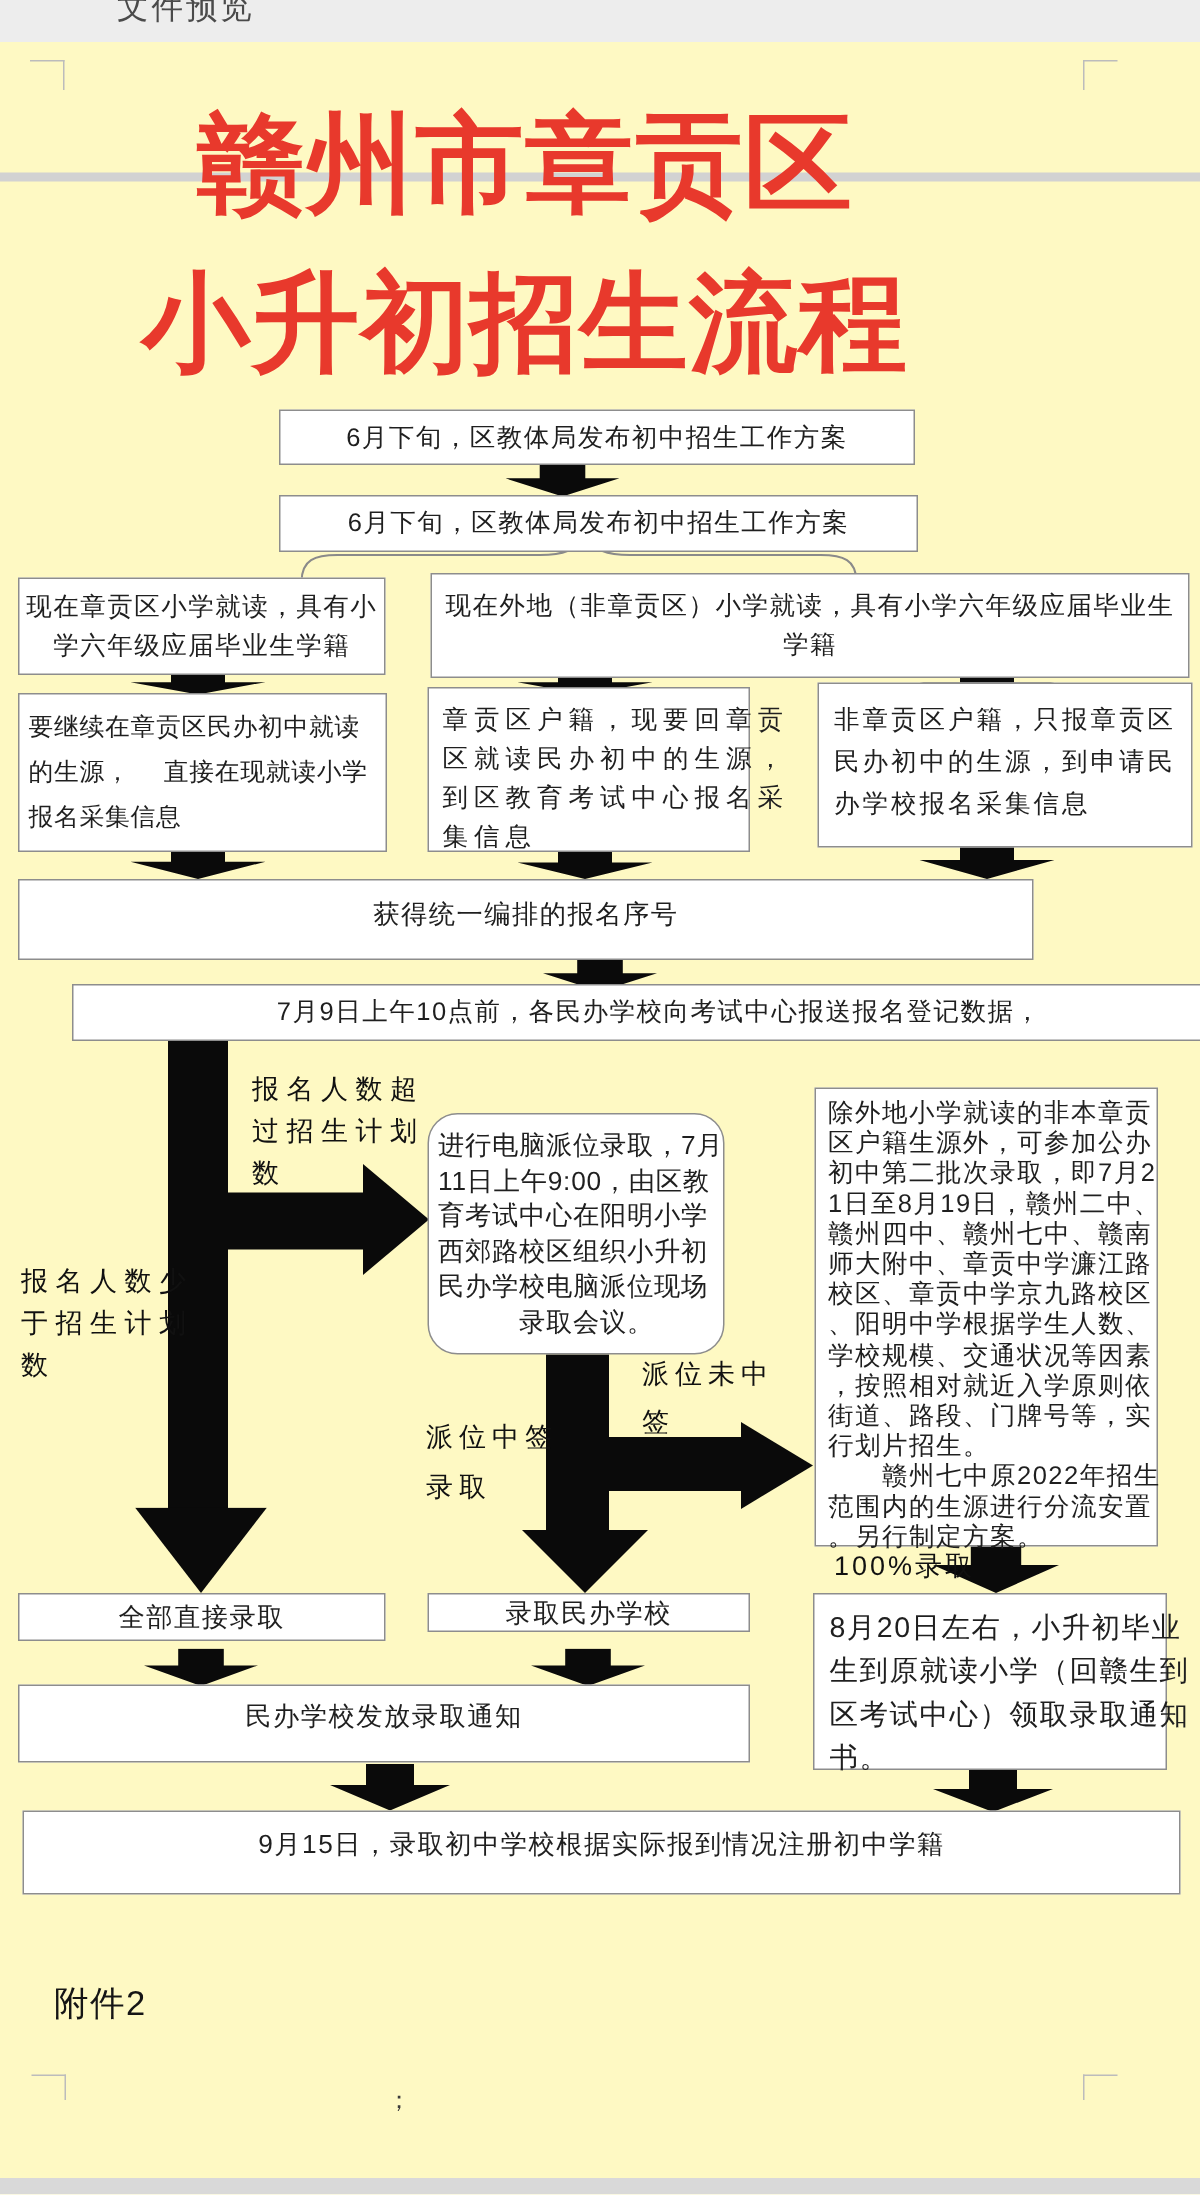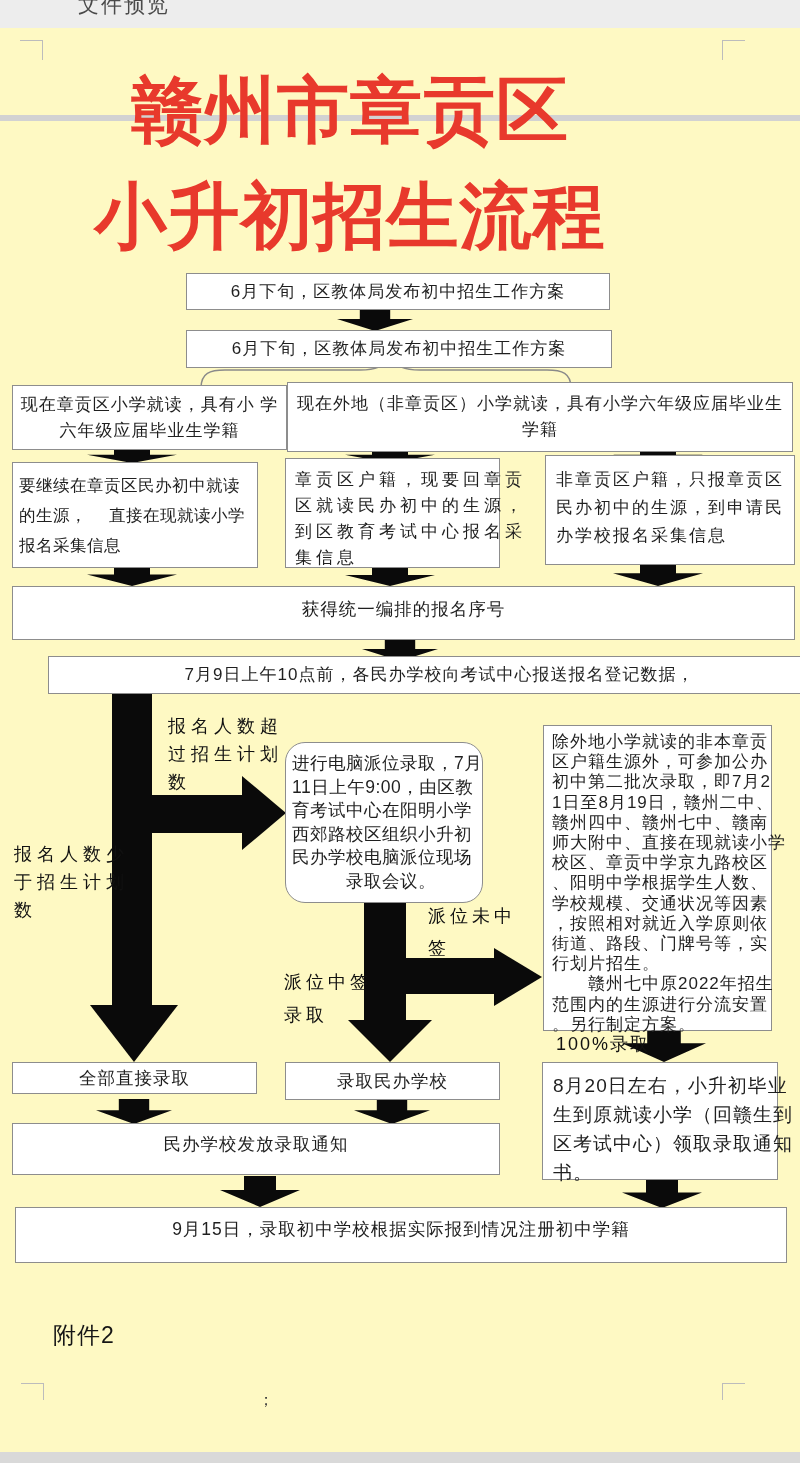--- a/index.html
+++ b/index.html
@@ -26,21 +26,21 @@
       text-align:center;letter-spacing:1px;z-index:2;}
   .bx.pre{white-space:pre;align-items:flex-start;justify-content:flex-start;text-align:left;}
   .lbl{position:absolute;white-space:pre;font-size:18px;line-height:28px;letter-spacing:5px;color:#111;z-index:2;}
   
   .ad{position:absolute;background:#0a0a0a;z-index:1;
       clip-path:polygon(30% 0,70% 0,70% 45%,100% 45%,50% 100%,0 45%,30% 45%);}
   .bar{position:absolute;background:#0a0a0a;z-index:1;}
   .tri-down{position:absolute;background:#0a0a0a;clip-path:polygon(0 0,100% 0,50% 100%);z-index:1;}
   .tri-right{position:absolute;background:#0a0a0a;clip-path:polygon(0 0,100% 50%,0 100%);z-index:1;}
   .brace{position:absolute;z-index:1;}
-  .attach{position:absolute;left:53px;top:1320px;font-size:23px;color:#151515;letter-spacing:1px;}
+  .attach{position:absolute;left:36px;top:1320px;font-size:23px;color:#151515;letter-spacing:1px;}
   .footmark{position:absolute;left:258px;top:1390px;font-size:16px;color:#3a3a3a;}
 </style>
 </head>
 <body>
 
 <div id="stage">
 
   <div class="topbar">
     <span>文件预览</span>
   </div>
@@ -56,21 +56,21 @@
   <div class="title" style="left:45px;top:180px;width:610px;">小升初招生流程</div>
 
   <div class="bx" style="left:186px;top:273px;width:424px;height:37px;">6月下旬，区教体局发布初中招生工作方案</div>
   <div class="ad" style="left:337px;top:309px;width:76px;height:22px;"></div>
   <div class="bx" style="left:186px;top:330px;width:426px;height:38px;">6月下旬，区教体局发布初中招生工作方案</div>
 
   <svg class="brace" style="left:195px;top:356px;" width="382" height="34" viewBox="0 0 382 34">
     <path d="M 6 32 C 6 17 15 14 30 14 L 165 14 C 182 14 188 10 195 3 C 202 10 208 14 225 14 L 352 14 C 367 14 376 17 376 32" fill="none" stroke="#8a8a8a" stroke-width="1.4"></path>
   </svg>
 
-  <div class="bx" style="left:12px;top:385px;width:275px;height:65px;font-size:17px;">现在章贡区小学就读，具有小
+  <div class="bx" style="left:12px;top:385px;width:245px;height:65px;font-size:17px;">现在章贡区小学就读，具有小
 学六年级应届毕业生学籍</div>
   <div class="bx" style="left:287px;top:382px;width:506px;height:70px;font-size:17px;">现在外地（非章贡区）小学就读，具有小学六年级应届毕业生
 学籍</div>
 
   <div class="ad" style="left:87px;top:448px;width:90px;height:15px;"></div>
   <div class="ad" style="left:345px;top:448px;width:90px;height:15px;"></div>
   <div class="ad" style="left:613px;top:448px;width:90px;height:15px;"></div>
 
   <div class="bx pre" style="left:12px;top:462px;width:246px;height:106px;font-size:16.5px;line-height:30px;letter-spacing:0.5px;padding:7px 6px;">要继续在章贡区民办初中就读
 的生源，　 直接在现就读小学
@@ -80,21 +80,21 @@
 到区教育考试中心报名采
 集信息</div>
   <div class="bx pre" style="left:545px;top:455px;width:250px;height:110px;font-size:17px;line-height:28px;letter-spacing:2px;padding:10px 10px;">非章贡区户籍，只报章贡区
 民办初中的生源，到申请民
 办学校报名采集信息</div>
 
   <div class="ad" style="left:87px;top:565px;width:90px;height:21px;"></div>
   <div class="ad" style="left:345px;top:566px;width:90px;height:20px;"></div>
   <div class="ad" style="left:613px;top:563px;width:90px;height:23px;"></div>
 
-  <div class="bx" style="left:12px;top:586px;width:783px;height:54px;font-size:17.5px;padding-bottom:8px;">获得统一编排的报名序号</div>
+  <div class="bx" style="left:12px;top:586px;width:677px;height:54px;font-size:17.5px;padding-bottom:8px;">获得统一编排的报名序号</div>
   <div class="ad" style="left:362px;top:639px;width:76px;height:22px;"></div>
 
   <div class="bx" style="left:12px;top:656px;width:783px;height:38px;font-size:17px;margin-left:36px;">7月9日上午10点前，各民办学校向考试中心报送报名登记数据，</div>
 
   <div class="bar" style="left:112px;top:693px;width:40px;height:315px;"></div>
   <div class="tri-down" style="left:90px;top:1005px;width:88px;height:57px;"></div>
 
   <div class="bar" style="left:150px;top:795px;width:92px;height:38px;"></div>
   <div class="tri-right" style="left:242px;top:776px;width:44px;height:74px;"></div>
 
@@ -111,46 +111,46 @@
 西郊路校区组织小升初
 民办学校电脑派位现场
 　　　录取会议。</div>
 
   <div class="bar" style="left:364px;top:903px;width:42px;height:118px;"></div>
   <div class="tri-down" style="left:348px;top:1020px;width:84px;height:42px;"></div>
 
   <div class="bar" style="left:406px;top:958px;width:88px;height:36px;"></div>
   <div class="tri-right" style="left:494px;top:948px;width:48px;height:58px;"></div>
 
-  <div class="lbl" style="left:284px;top:942px;letter-spacing:4px;line-height:33px;margin-top:24px;">派位中签
+  <div class="lbl" style="left:284px;top:942px;letter-spacing:4px;line-height:33px;">派位中签
 录取</div>
   <div class="lbl" style="left:428px;top:900px;letter-spacing:4px;line-height:32px;">派位未中
 签</div>
 
   <div class="bx pre" style="left:543px;top:725px;width:229px;height:306px;font-size:17px;line-height:20.2px;letter-spacing:1px;padding:6px 8px;">除外地小学就读的非本章贡
 区户籍生源外，可参加公办
 初中第二批次录取，即7月2
 1日至8月19日，赣州二中、
 赣州四中、赣州七中、赣南
-师大附中、直接在现就读小学
+师大附中、章贡中学濂江路
 校区、章贡中学京九路校区
 、阳明中学根据学生人数、
 学校规模、交通状况等因素
 ，按照相对就近入学原则依
 街道、路段、门牌号等，实
 行划片招生。
 　　赣州七中原2022年招生
 范围内的生源进行分流安置
 。另行制定方案。</div>
 
   <div class="lbl" style="left:556px;top:1030px;letter-spacing:2px;font-size:18px;">100%录取</div>
   <div class="ad" style="left:622px;top:1028px;width:84px;height:34px;"></div>
 
   <div class="bx" style="left:12px;top:1062px;width:245px;height:32px;font-size:17.5px;">全部直接录取</div>
-  <div class="bx" style="left:285px;top:1062px;width:215px;height:38px;font-size:17.5px;">录取民办学校</div>
+  <div class="bx" style="left:285px;top:1062px;width:215px;height:26px;font-size:17.5px;">录取民办学校</div>
   <div class="bx pre" style="left:542px;top:1062px;width:236px;height:118px;font-size:19px;line-height:29px;letter-spacing:1px;padding:8px 10px;">8月20日左右，小升初毕业
 生到原就读小学（回赣生到
 区考试中心）领取录取通知
 书。</div>
 
   <div class="ad" style="left:96px;top:1099px;width:76px;height:25px;"></div>
   <div class="ad" style="left:354px;top:1099px;width:76px;height:25px;"></div>
 
   <div class="bx" style="left:12px;top:1123px;width:488px;height:52px;align-items:flex-start;padding-top:7px;font-size:17.5px;">民办学校发放录取通知</div>
 

